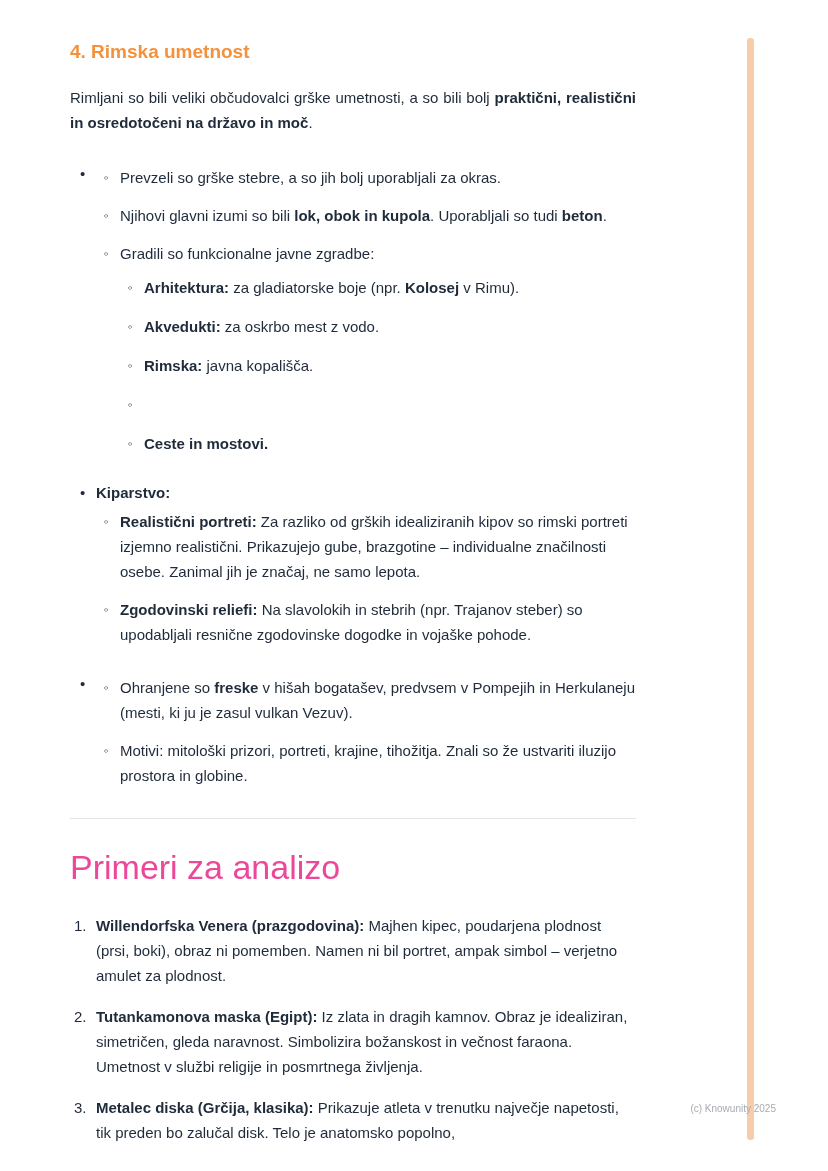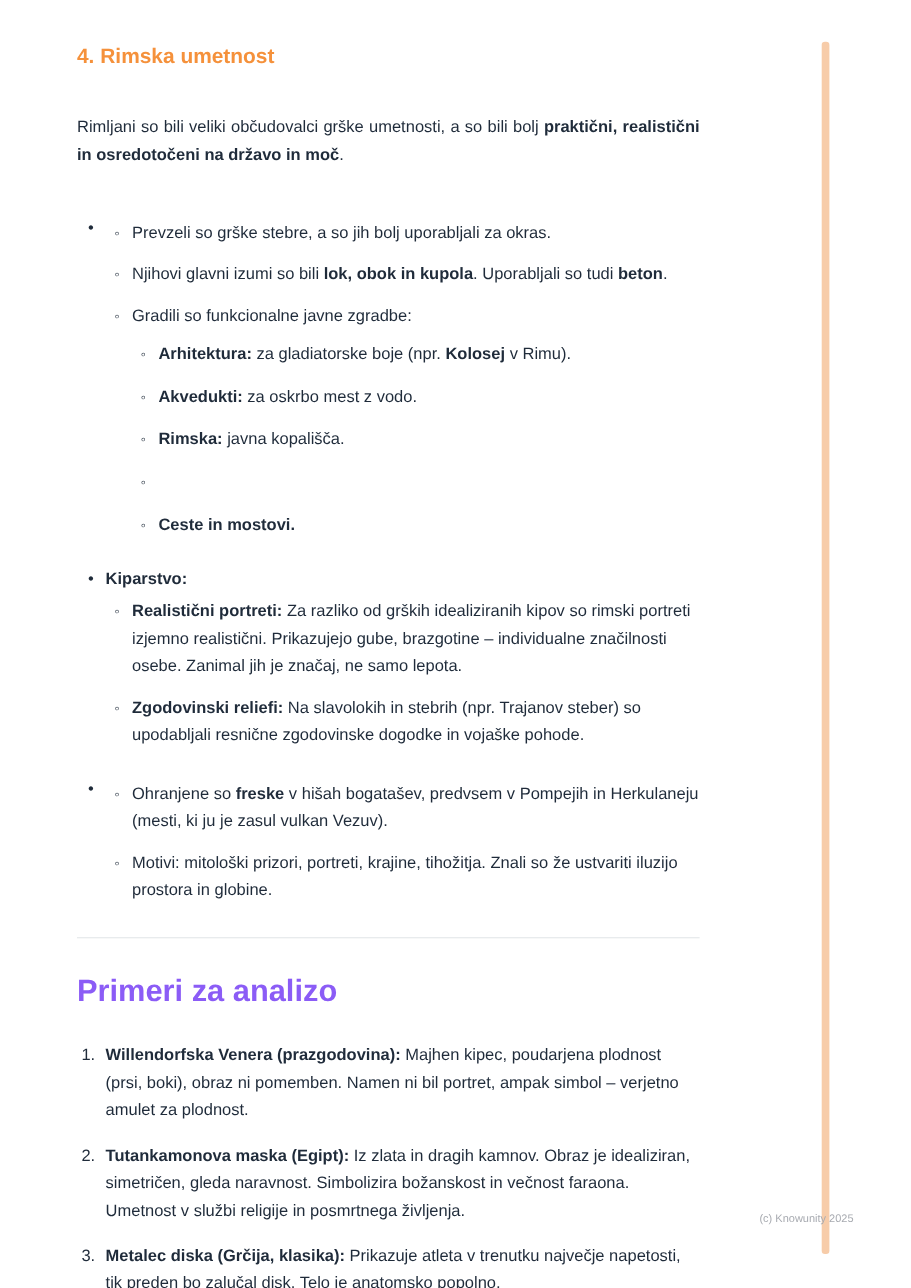--- a/index.html
+++ b/index.html
@@ -32,25 +32,25 @@
     color: #1F2B3A;
     font-size: 15px;
     line-height: 25px;
   }
   b { font-weight: 700; text-align: center; }
   .section-heading {
     color: #F5913B;
     font-size: 19px;
     line-height: 24px;
     font-weight: 700;
-    margin-bottom: 39px;
+    margin-bottom: 21px;
   }
   .intro {
     text-align: justify;
-    margin-bottom: 42px;
+    margin-bottom: 26px;
   }
   ul { list-style: none; }
   .l1 > li { display: flex; padding-left: 10px; margin-bottom: 24px; }
   .l1 > li:last-child { margin-bottom: 0; }
   .l2 > li { display: flex; padding-left: 8px; margin-bottom: 13px; }
   .l2 > li:last-child { margin-bottom: 0; }
   .l3 > li { display: flex; padding-left: 8px; margin-bottom: 14px; }
   .l3 > li:last-child { margin-bottom: 0; }
   .m { flex: 0 0 16px; width: 16px; }
   .m1 { font-size: 15px; }
@@ -59,24 +59,24 @@
   .topic-label { font-weight: 700; }
   .l2 { margin-top: 4px; }
   .l3 { margin-top: 9px; }
   .li-text { }
   .divider {
     border: none;
     border-top: 1px solid #E3E6E9;
     margin: 30px 0 32px 0;
   }
   .big-heading {
-    color: #8b5cf6;
-    font-size: 28px;
+    color: #ec4899;
+    font-size: 34px;
     line-height: 32px;
-    font-weight: 700;
+    font-weight: 400;
     margin-bottom: 30px;
   }
   .ol { }
   .ol > li { display: flex; padding-left: 4px; margin-bottom: 16px; }
   .ol > li:last-child { margin-bottom: 0; }
   .num { flex: 0 0 22px; width: 22px; }
   .footer-credit {
     position: absolute;
     right: 52px;
     top: 1102px;

